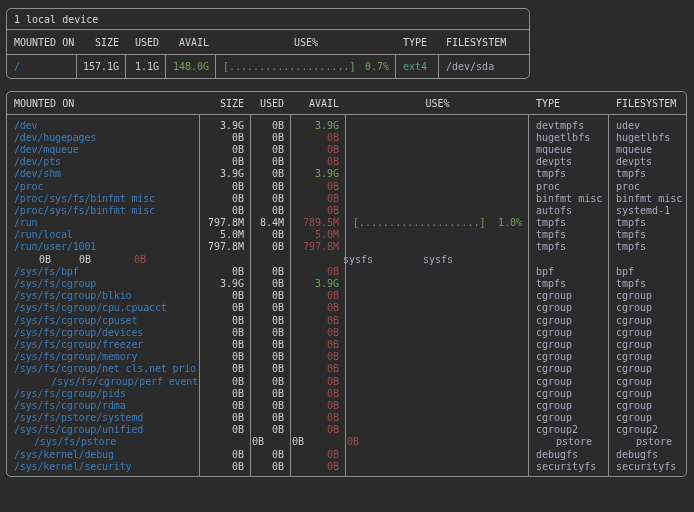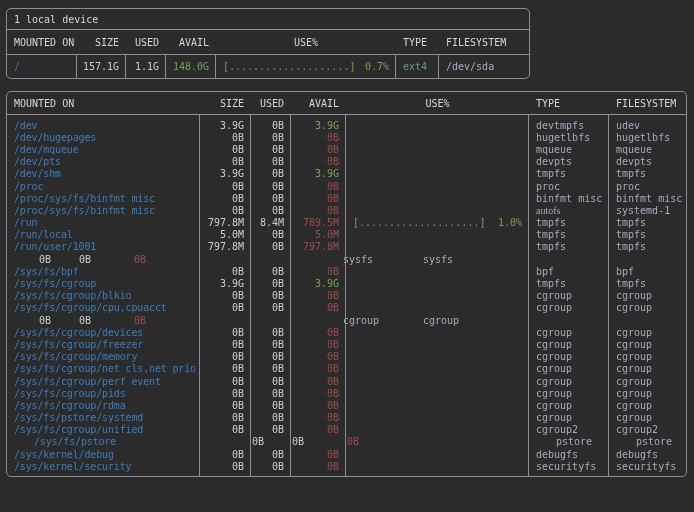--- a/index.html
+++ b/index.html
@@ -172,21 +172,21 @@
           <div class="cell a-use" style="width: 183px;"><span class="bar"></span><span class="pct"></span></div>
           <div class="cell a-left t-type" style="width: 80px;">binfmt_misc</div>
           <div class="cell a-left t-fs" style="width: 77px;">binfmt_misc</div>
         </div>
         <div class="row">
           <div class="cell a-left t-mount" style="width: 193px;">/proc/sys/fs/binfmt_misc</div>
           <div class="cell a-right" style="width: 51px;">0B</div>
           <div class="cell a-right" style="width: 40px;">0B</div>
           <div class="cell a-right t-red" style="width: 55px;">0B</div>
           <div class="cell a-use" style="width: 183px;"><span class="bar"></span><span class="pct"></span></div>
-          <div class="cell a-left t-type" style="width: 80px; font-family: Liberation Serif, serif;">autofs</div>
+          <div class="cell a-left t-type" style="width: 80px;">autofs</div>
           <div class="cell a-left t-fs" style="width: 77px;">systemd-1</div>
         </div>
         <div class="row">
           <div class="cell a-left t-mount" style="width: 193px;">/run</div>
           <div class="cell a-right" style="width: 51px;">797.8M</div>
           <div class="cell a-right" style="width: 40px;">8.4M</div>
           <div class="cell a-right t-red" style="width: 55px;">789.5M</div>
           <div class="cell a-use" style="width: 183px;"><span class="bar">[....................]</span><span class="pct">1.0%</span></div>
           <div class="cell a-left t-type" style="width: 80px;">tmpfs</div>
           <div class="cell a-left t-fs" style="width: 77px;">tmpfs</div>
@@ -247,20 +247,21 @@
         <div class="row">
           <div class="cell a-left t-mount" style="width: 193px;">/sys/fs/cgroup/cpu,cpuacct</div>
           <div class="cell a-right" style="width: 51px;">0B</div>
           <div class="cell a-right" style="width: 40px;">0B</div>
           <div class="cell a-right t-red" style="width: 55px;">0B</div>
           <div class="cell a-use" style="width: 183px;"><span class="bar"></span><span class="pct"></span></div>
           <div class="cell a-left t-type" style="width: 80px;">cgroup</div>
           <div class="cell a-left t-fs" style="width: 77px;">cgroup</div>
         </div>
         <div class="row">
+          <div class="cell a-left t-mount" style="width: 193px;">/sys/fs/cgroup/cpuset</div>
           <div class="cell a-right" style="width: 51px;">0B</div>
           <div class="cell a-right" style="width: 40px;">0B</div>
           <div class="cell a-right t-red" style="width: 55px;">0B</div>
           <div class="cell a-use" style="width: 183px;"><span class="bar"></span><span class="pct"></span></div>
           <div class="cell a-left t-type" style="width: 80px;">cgroup</div>
           <div class="cell a-left t-fs" style="width: 77px;">cgroup</div>
         </div>
         <div class="row">
           <div class="cell a-left t-mount" style="width: 193px;">/sys/fs/cgroup/devices</div>
           <div class="cell a-right" style="width: 51px;">0B</div>
@@ -291,21 +292,21 @@
         <div class="row">
           <div class="cell a-left t-mount" style="width: 193px;">/sys/fs/cgroup/net_cls,net_prio</div>
           <div class="cell a-right" style="width: 51px;">0B</div>
           <div class="cell a-right" style="width: 40px;">0B</div>
           <div class="cell a-right t-red" style="width: 55px;">0B</div>
           <div class="cell a-use" style="width: 183px;"><span class="bar"></span><span class="pct"></span></div>
           <div class="cell a-left t-type" style="width: 80px;">cgroup</div>
           <div class="cell a-left t-fs" style="width: 77px;">cgroup</div>
         </div>
         <div class="row">
-          <div class="cell a-left t-mount" style="width: 193px;">/sys/fs/cgroup/perf_event</div>
+          <div class="cell a-left t-mount" style="width: 193px; text-align: right;">/sys/fs/cgroup/perf_event</div>
           <div class="cell a-right" style="width: 51px;">0B</div>
           <div class="cell a-right" style="width: 40px;">0B</div>
           <div class="cell a-right t-red" style="width: 55px;">0B</div>
           <div class="cell a-use" style="width: 183px;"><span class="bar"></span><span class="pct"></span></div>
           <div class="cell a-left t-type" style="width: 80px;">cgroup</div>
           <div class="cell a-left t-fs" style="width: 77px;">cgroup</div>
         </div>
         <div class="row">
           <div class="cell a-left t-mount" style="width: 193px;">/sys/fs/cgroup/pids</div>
           <div class="cell a-right" style="width: 51px;">0B</div>

